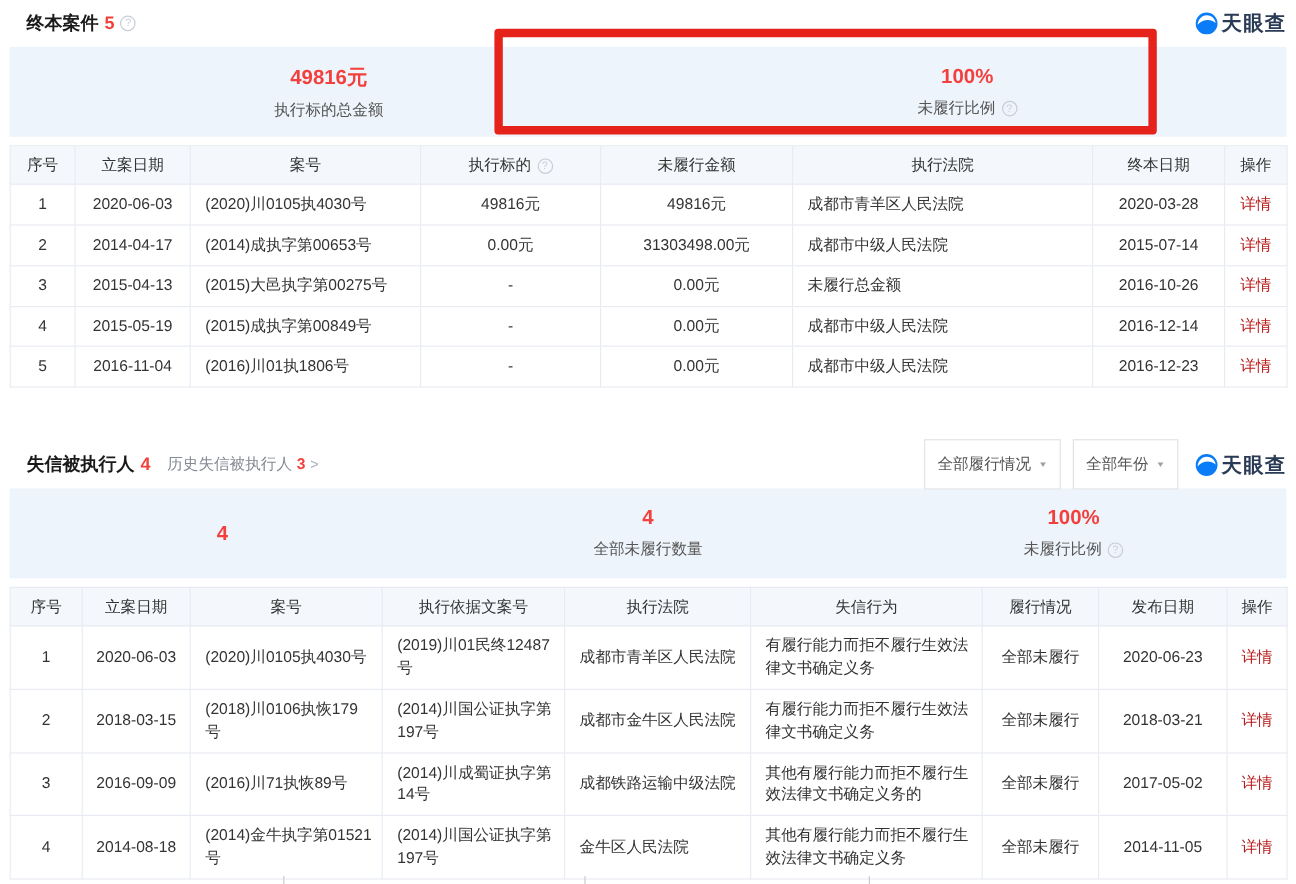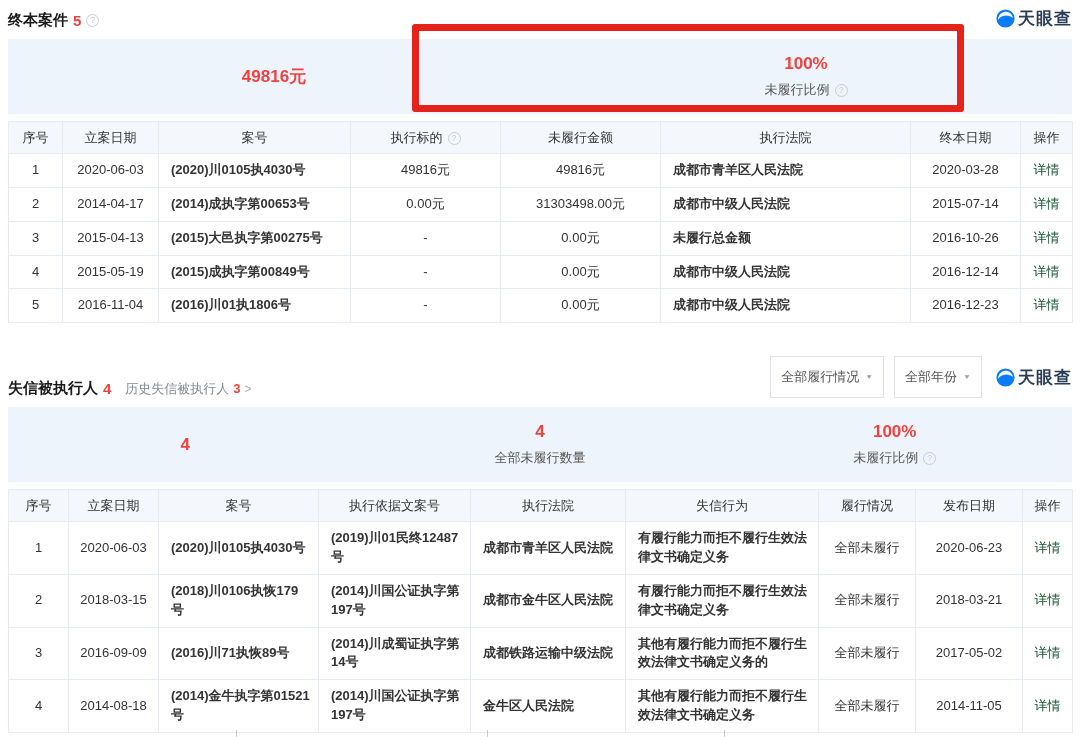--- a/index.html
+++ b/index.html
@@ -1,21 +1,21 @@
 <!DOCTYPE html>
 <html><head>
 <meta charset="utf-8">
 <style>
   * { box-sizing: border-box; margin: 0; padding: 0; }
   html, body { width: 1080px; height: 737px; overflow: hidden; background: #fff;
     font-family: "Liberation Sans", "DejaVu Sans", sans-serif; color: #333; }
   .page { position: relative; width: 1080px; height: 737px; padding: 8px 8px 0 8px; }
 
   
-  .sec-head { display: flex; align-items: flex-end; justify-content: space-between; height: 22px; }
+  .sec-head { display: flex; align-items: center; justify-content: space-between; height: 22px; margin-left: 14px; }
   .sec-head-left { display: flex; align-items: center; }
   .sec-title { font-size: 15px; font-weight: bold; color: #1a1a1a; }
   .sec-count { font-size: 15px; font-weight: bold; color: #f2413d; margin-left: 5px; }
   .history-link { margin-left: 14px; font-size: 13px; color: #848a93; cursor: pointer; }
   .history-count { color: #f2413d; font-weight: bold; margin-left: 4px; font-size: 13px; }
   .chevron { color: #aab0b8; font-size: 12px; margin-left: 4px; }
 
   .help-icon { display: inline-block; width: 13px; height: 13px; line-height: 11px;
     border: 1px solid #c8cdd6; border-radius: 50%; color: #c8cdd6; font-size: 9px;
     text-align: center; margin-left: 5px; vertical-align: 1px; font-weight: normal; }
@@ -29,23 +29,23 @@
   .summary-bar { display: flex; background: #eef4fb; margin-top: 9px; height: 75px; align-items: center; }
   .stat { flex: 1; text-align: center; }
   .stat-value { font-size: 17px; font-weight: bold; color: #f2413d; }
   .stat-label { font-size: 13px; color: #555; margin-top: 7px; }
 
   
   table { border-collapse: collapse; table-layout: fixed; width: 1064px; margin-top: 7px; font-size: 13px; }
   th, td { border: 1px solid #e8ecf2; }
   th { background: #f4f8fc; font-weight: normal; color: #333; height: 32px; text-align: center; padding: 4px 6px; }
   td { color: #333; padding: 7px 8px; height: 33px; line-height: 1.45; }
-  .al-l { text-align: left; padding-left: 12px; font-weight: bold; }
+  .al-l { text-align: left; padding-left: 12px; }
   .al-c { text-align: center; }
-  .detail-link { color: #14532d; text-decoration: none; cursor: pointer; }
+  .detail-link { color: #b91c1c; text-decoration: none; cursor: pointer; }
 
   
   .filters { display: flex; align-items: center; }
   .dropdown { display: flex; align-items: center; border: 1px solid #e0e3e8; background: #fff;
     height: 42px; padding: 0 10px; margin-left: 10px; font-size: 13px; color: #555; cursor: pointer; }
   .caret { font-size: 8px; color: #9aa1ab; margin-left: 6px; transform: scaleY(0.8); }
   .filters .logo { margin-left: 14px; }
 
   
   .red-box { position: absolute; left: 412px; top: 24px; width: 552px; height: 88px;
@@ -74,20 +74,21 @@
         <path d="M2.5 13.5 C 7.5 7.2, 16.5 6.8, 21.5 11.5 C 20.8 6.5, 16.5 3.2, 12 3.4 C 6.8 3.6, 2.8 8, 2.5 13.5 Z" fill="#ffffff"></path>
         <path d="M8 14.5 C 11 11.5, 15.5 11.2, 18.5 13.2 C 17.5 10.8, 14.8 9.6, 12.2 10.2 C 10.2 10.7, 8.6 12.3, 8 14.5 Z" fill="#0a7cf8"></path>
       </svg>
       <span class="logo-text">天眼查</span>
     </div>
   </div>
 
   <div class="summary-bar">
     <div class="stat">
       <div class="stat-value">49816元</div>
+      <div class="stat-label">执行标的总金额</div>
     </div>
     <div class="stat">
       <div class="stat-value">100%</div>
       <div class="stat-label">
         <span>未履行比例</span><span class="help-icon">?</span>
       </div>
     </div>
   </div>
 
   <table>

